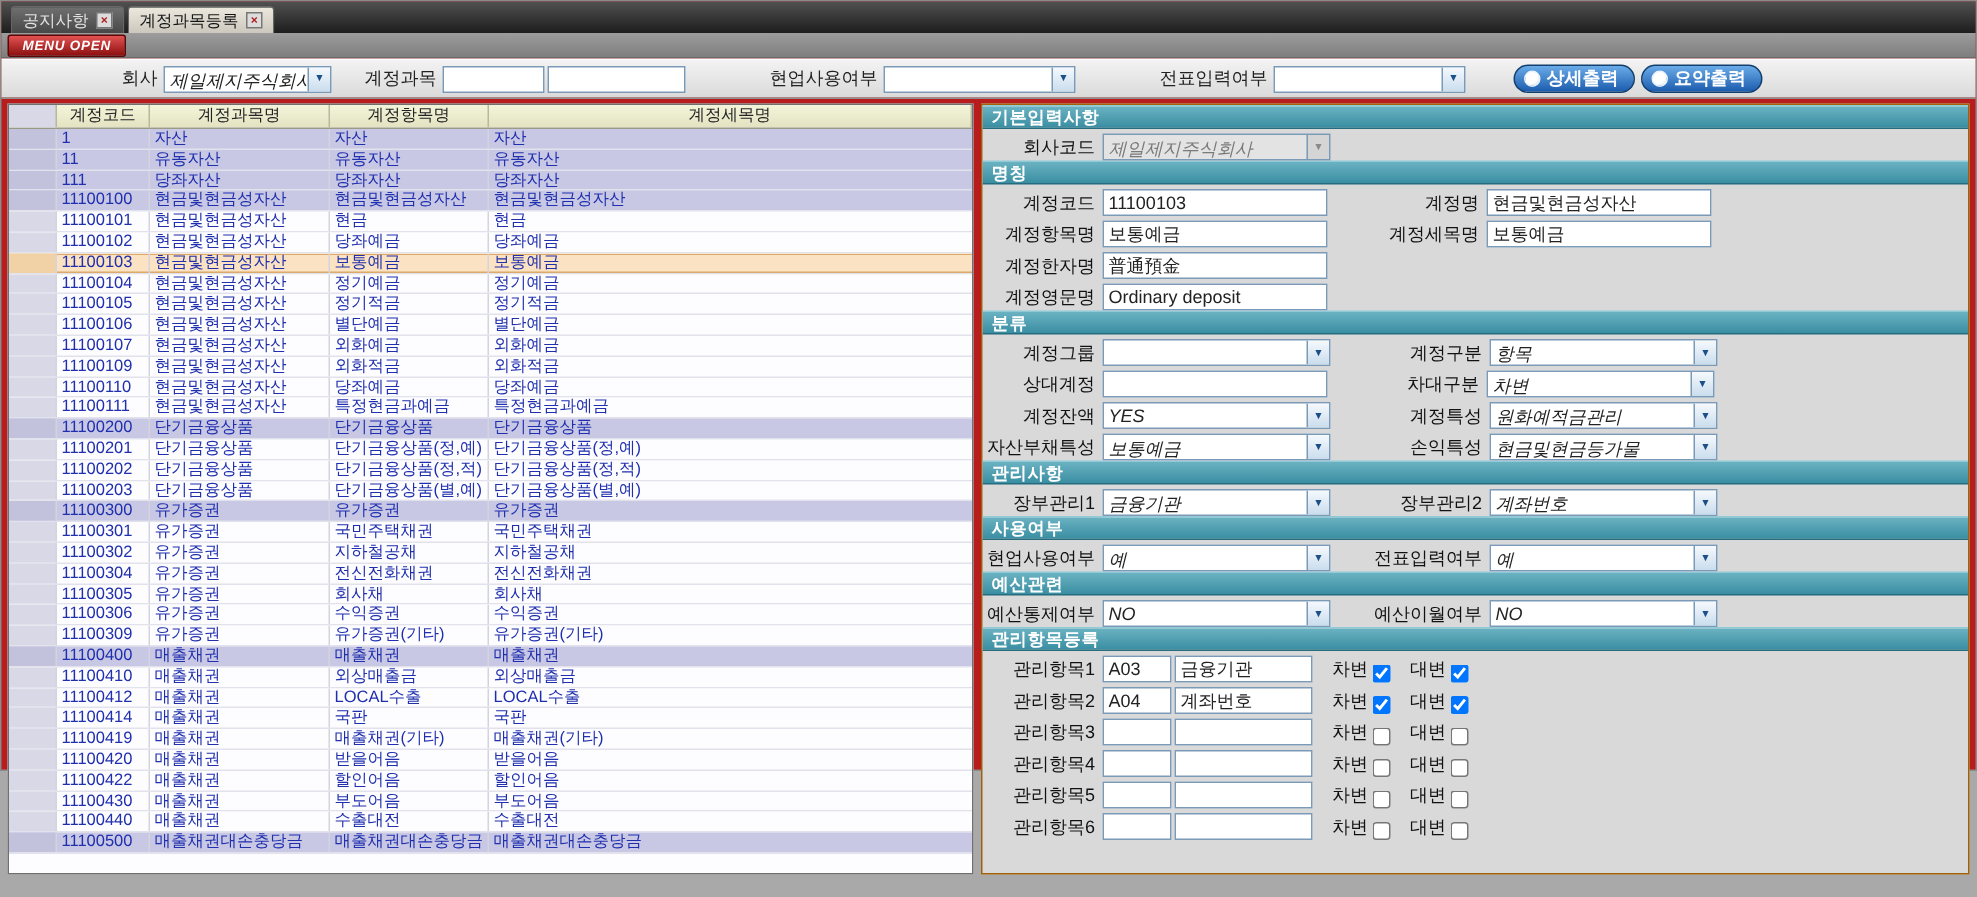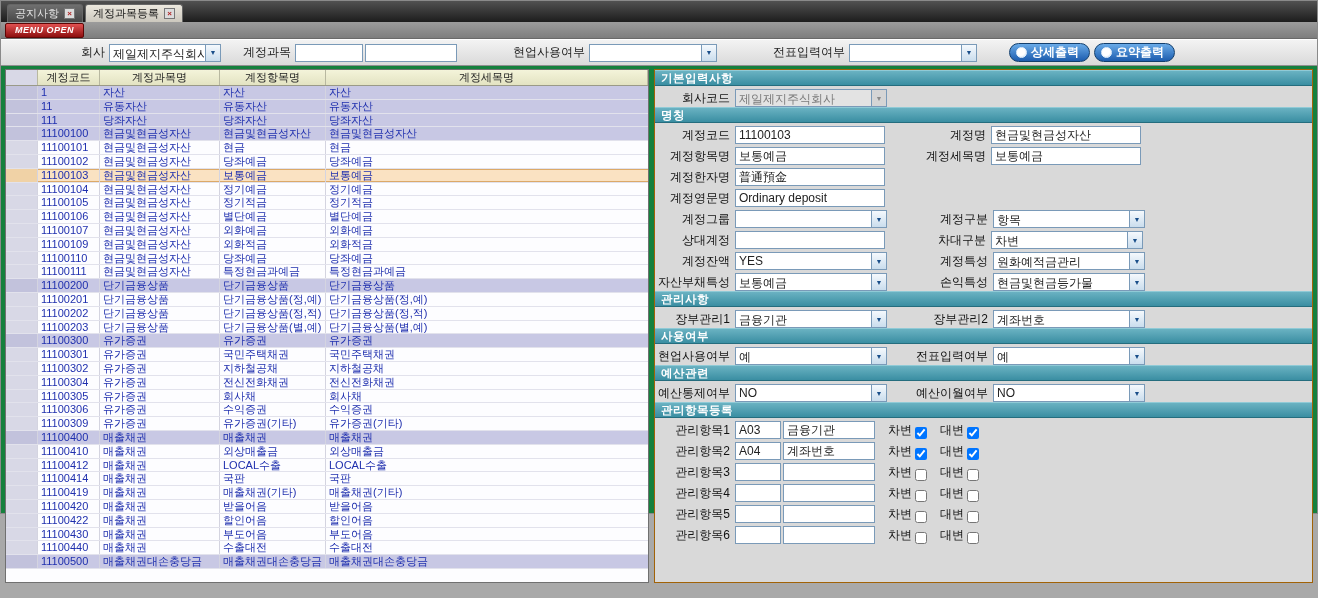--- a/index.html
+++ b/index.html
@@ -1,37 +1,37 @@
 <!DOCTYPE html>
 <html><head>
 <meta charset="utf-8">
 <style>
   * { margin:0; padding:0; box-sizing:border-box; }
   html,body { width:1318px; height:598px; }
   body { font-family:"Liberation Sans",sans-serif; background:#a9a9a9; overflow:hidden; }
-  .app { width:1318px; height:514px; border:1px solid #8a8a8a; background:#15803d; display:flex; flex-direction:column; }
+  .app { width:1318px; height:514px; border:1px solid #8a8a8a; background:#b91c1c; display:flex; flex-direction:column; }
 
   
   .tabbar { height:21px; background:linear-gradient(#515151,#1d1d1d); display:flex; align-items:flex-end; padding-left:6px; gap:2px; flex:none; }
   .tab { height:18px; display:flex; align-items:center; gap:5px; padding:0 7px; font-size:11px; border-radius:3px 3px 0 0; border:1px solid #666; border-bottom:none; }
   .tab.inactive { background:linear-gradient(#6f6f6f,#484848); color:#e2e2e2; }
   .tab.active { background:linear-gradient(#ece8de,#ccc8be); color:#111; }
   .tab-x { width:11px; height:11px; font-size:8px; line-height:10px; text-align:center; background:#dcdcdc; border:1px solid #777; color:#b02020; font-weight:bold; }
 
   
   .menustrip { height:17px; background:linear-gradient(#9c9c9c,#7e7e7e); border-bottom:1px solid #6a6a6a; display:flex; align-items:center; padding-left:4px; flex:none; }
   .menu-open { font-size:9px; font-weight:bold; font-style:italic; color:#fff; background:linear-gradient(#e25252,#8d0f0f); border:1px solid #5e0505; border-radius:2px; padding:1px 9px 2px; letter-spacing:.5px; }
 
   
   .toolbar { height:27px; background:linear-gradient(#f3f3f3,#dadada); border-top:1px solid #fff; border-bottom:1px solid #8f8f8f; display:flex; align-items:center; font-size:12px; color:#222; flex:none; }
   .tb-label { white-space:nowrap; margin-right:4px; }
 
   .txt { height:18px; border:1px solid #7a9ab8; background:#fff; font-size:12px; padding:0 3px; font-family:inherit; color:#222; }
   .sel { display:inline-flex; height:18px; border:1px solid #7a9ab8; background:#fff; overflow:hidden; }
-  .sel-text { flex:1; font-size:12px; padding:1px 3px; white-space:nowrap; overflow:hidden; color:#222; }
+  .sel-text { flex:1; font-size:12px; padding:1px 3px; white-space:nowrap; overflow:hidden; color:#222;font-style:italic; }
   .sel-arrow { width:15px; flex:none; background:linear-gradient(#f5f9fd,#cadded); border-left:1px solid #7a9ab8; color:#1a4f8a; font-size:7px; display:flex; align-items:center; justify-content:center; }
   .sel.disabled { background:#e3e3e3; }
   .sel.disabled .sel-text { color:#7a7a7a; }
   .sel.disabled .sel-arrow { background:#d5d5d5; color:#8a8a8a; }
   .w152 { width:152px; }
 
   .pbtn { display:flex; align-items:center; gap:4px; height:19px; padding:0 10px 0 6px; border-radius:10px; background:linear-gradient(#6aabe8,#1c5cae); border:1px solid #123f6e; color:#fff; font-weight:bold; font-size:12px; white-space:nowrap; }
   .btn-ico { width:11px; height:11px; flex:none; border-radius:50%; background:radial-gradient(circle at 40% 35%, #ffffff 55%, #bcd8f2); border:1px solid #e8f2fc; }
 
   
@@ -398,20 +398,21 @@
       </div>
       <div class="frow">
         <span class="flabel">계정한자명</span>
         <input class="txt w150" value="普通預金" style="">
       </div>
       <div class="frow">
         <span class="flabel">계정영문명</span>
         <input class="txt w150" value="Ordinary deposit" style="">
       </div>
 
+      <div class="fsec">분류</div>
       <div class="frow">
         <span class="flabel">계정그룹</span>
         <div class="sel w152">
           <span class="sel-text"></span>
           <span class="sel-arrow">▼</span>
         </div>
         <span class="flabel2">계정구분</span>
         <div class="sel w152">
           <span class="sel-text">항목</span>
           <span class="sel-arrow">▼</span>

